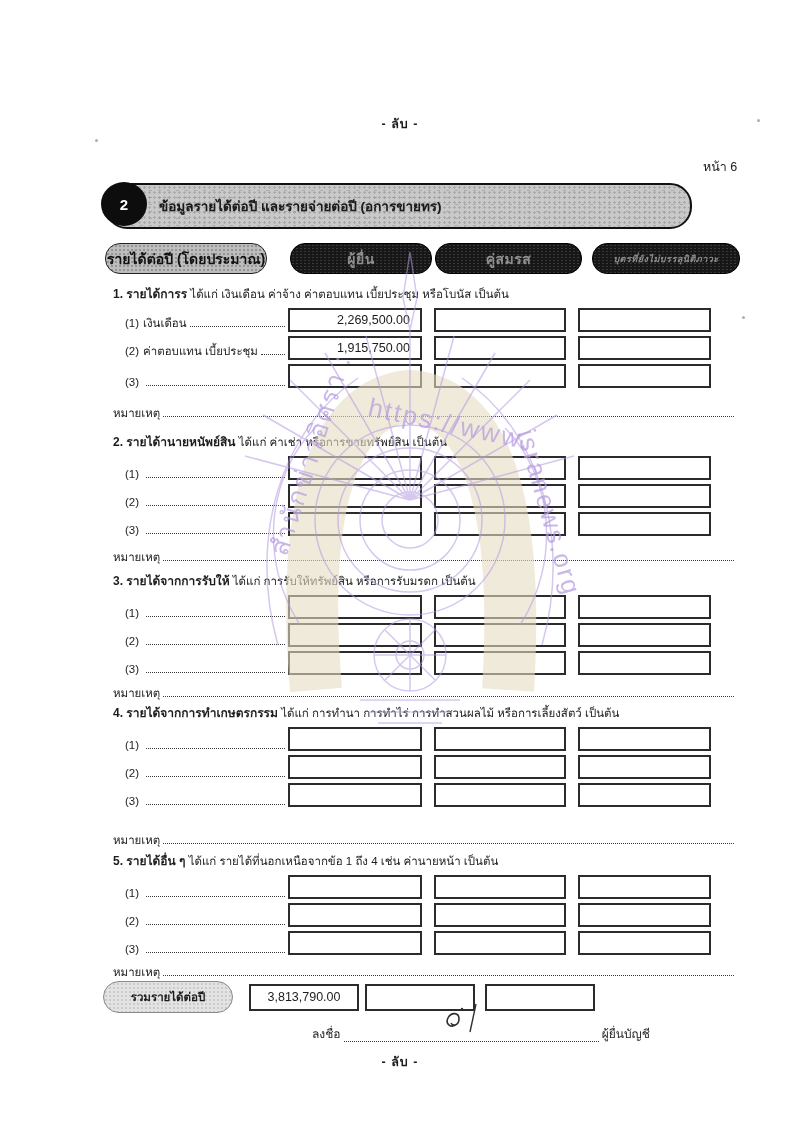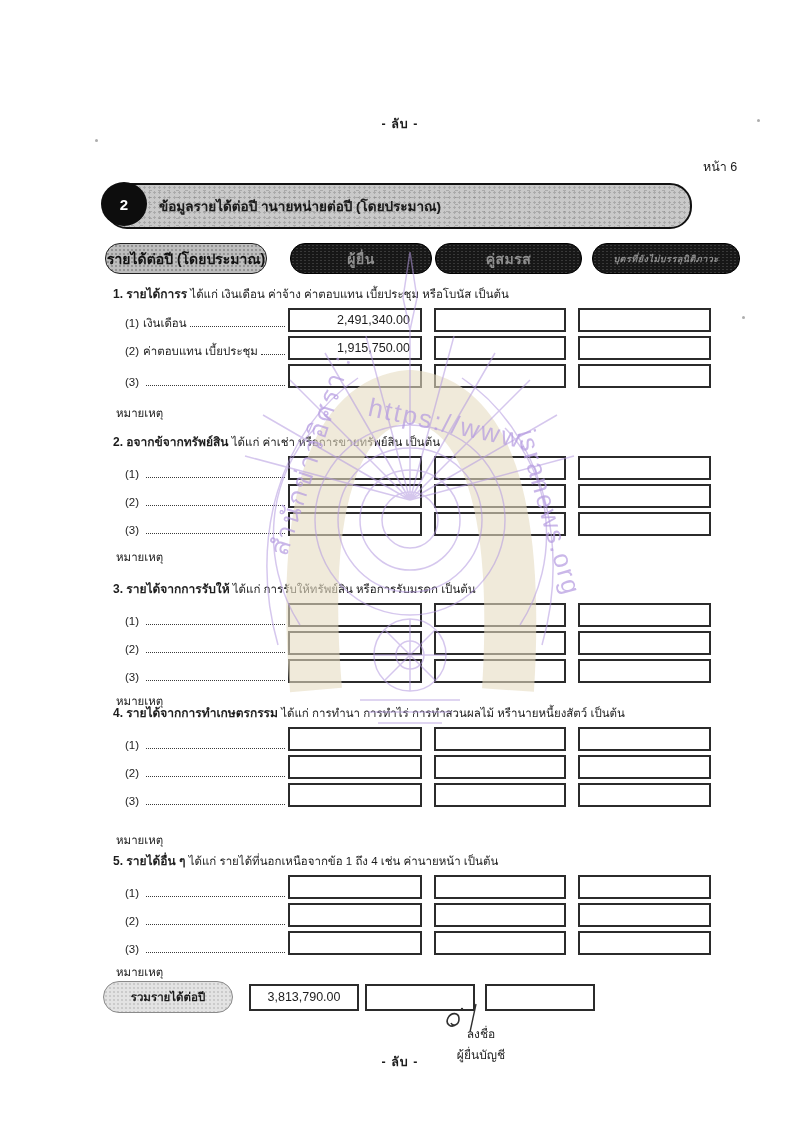--- a/index.html
+++ b/index.html
@@ -43,64 +43,64 @@
   .shead b{font-size:12px;}
   .frow{display:flex;align-items:flex-end;height:24px;margin-bottom:4px;}
   .labelzone{width:183px;display:flex;align-items:baseline;font-size:11.5px;padding-left:20px;box-sizing:border-box;}
   .labelzone .no{margin-right:4px;}
   .leader{flex:1;border-bottom:1.5px dotted #3a3a3a;height:12px;margin:0 3px 1px 3px;}
   .cell{height:24px;border:2px solid #2b2b2b;background:transparent;box-sizing:border-box;
         display:flex;align-items:center;justify-content:flex-end;font-size:12.5px;padding-right:10px;}
   .c1{width:134px;margin-right:12px;}
   .c2{width:132px;margin-right:12px;}
   .c3{width:133px;}
-  .noteline{display:flex;align-items:baseline;font-size:11.5px;margin-left:8px;flex-direction:column;}
+  .noteline{display:flex;align-items:baseline;font-size:11.5px;margin-left:8px;}
   .noteline .leader{height:12px;}
   
   .total-pill{
     width:128px;height:30px;border:1px solid #8a8a8a;border-radius:16px;
     background-color:#e3e3e3;background-image:radial-gradient(#9b9b9b55 1px,transparent 1.2px);background-size:4px 4px;
     display:flex;align-items:center;justify-content:center;font-size:11.5px;font-weight:bold;color:#1a1a1a;
   }
   .tcell{height:27px;border:2px solid #2b2b2b;box-sizing:border-box;display:flex;align-items:center;justify-content:center;font-size:12.5px;}
   
-  .sigline{display:flex;align-items:center;font-size:12px;flex-direction:column;}
+  .sigline{display:flex;align-items:flex-end;font-size:12px;}
   .sigline .leader{height:12px;}
   
   .wm{pointer-events:none;}
   .wm-text{position:absolute;color:#b49ae0;opacity:.7;font-size:26px;letter-spacing:2px;white-space:nowrap;}
   .wm-agency{position:absolute;color:#ddd0ab;opacity:.85;font-size:26px;font-weight:bold;letter-spacing:7px;white-space:nowrap;}
   .speck{position:absolute;width:3px;height:3px;background:#777;border-radius:50%;opacity:.6;}
 </style>
 </head>
 <body>
 
 <div class="abs conf" style="top:114px;left:0;">- ลับ -</div>
 
 <div class="abs pageno" style="top:157px;left:703px;">หน้า 6</div>
 
 <div class="abs hbar">
   <div class="hnum">2</div>
-  <div class="htitle">ข้อมูลรายได้ต่อปี านายหน่ายต่อปี (โดยประมาณ)</div>
+  <div class="htitle">ข้อมูลรายได้ต่อปี และรายจ่ายต่อปี (อการขายทร)</div>
 </div>
 
 <div class="abs pill pill-light" style="left:105px;top:243px;width:160px;">รายได้ต่อปี (โดยประมาณ)</div>
 <div class="abs pill pill-dark" style="left:290px;top:243px;width:140px;">ผู้ยื่น</div>
 <div class="abs pill pill-dark" style="left:435px;top:243px;width:145px;">คู่สมรส</div>
 <div class="abs pill pill-dark" style="left:592px;top:243px;width:146px;font-size:9px;font-style:italic;">บุตรที่ยังไม่บรรลุนิติภาวะ</div>
 
 <div class="abs section" style="top:284px;">
   <div class="shead"><b>1.</b> <b>รายได้การร</b> <span>ได้แก่ เงินเดือน ค่าจ้าง ค่าตอบแทน เบี้ยประชุม หรือโบนัส เป็นต้น</span></div>
   <div class="frow">
     <div class="labelzone">
         <span class="no">(1)</span>
         <span>เงินเดือน</span>
         <span class="leader"></span>
       </div>
-    <div class="cell c1">2,491,340.00</div>
+    <div class="cell c1">2,269,500.00</div>
     <div class="cell c2"></div>
     <div class="cell c3"></div>
   </div>
   <div class="frow">
     <div class="labelzone">
         <span class="no">(2)</span>
         <span>ค่าตอบแทน เบี้ยประชุม</span>
         <span class="leader"></span>
       </div>
     <div class="cell c1">1,915,750.00</div>
@@ -116,21 +116,21 @@
     <div class="cell c2"></div>
     <div class="cell c3"></div>
   </div>
   <div class="noteline" style="margin-top:16px;">
       <span>หมายเหตุ</span>
       <span class="leader"></span>
     </div>
 </div>
 
 <div class="abs section" style="top:432px;">
-  <div class="shead"><b>2.</b> <b>อจากข้จากทรัพย์สิน</b> <span>ได้แก่ ค่าเช่า หรือการขายทรัพย์สิน เป็นต้น</span></div>
+  <div class="shead"><b>2.</b> <b>รายได้านายหนัพย์สิน</b> <span>ได้แก่ ค่าเช่า หรือการขายทรัพย์สิน เป็นต้น</span></div>
   <div class="frow">
     <div class="labelzone">
         <span class="no">(1)</span>
         <span class="leader"></span>
       </div>
     <div class="cell c1"></div>
     <div class="cell c2"></div>
     <div class="cell c3"></div>
   </div>
   <div class="frow">
@@ -150,21 +150,21 @@
     <div class="cell c1"></div>
     <div class="cell c2"></div>
     <div class="cell c3"></div>
   </div>
   <div class="noteline" style="margin-top:12px;">
       <span>หมายเหตุ</span>
       <span class="leader"></span>
     </div>
 </div>
 
-<div class="abs section" style="top:571px;margin-top:8px;">
+<div class="abs section" style="top:571px;">
   <div class="shead"><b>3.</b> <b>รายได้จากการรับให้</b> <span>ได้แก่ การรับให้ทรัพย์สิน หรือการรับมรดก เป็นต้น</span></div>
   <div class="frow">
     <div class="labelzone">
         <span class="no">(1)</span>
         <span class="leader"></span>
       </div>
     <div class="cell c1"></div>
     <div class="cell c2"></div>
     <div class="cell c3"></div>
   </div>
@@ -186,21 +186,21 @@
     <div class="cell c2"></div>
     <div class="cell c3"></div>
   </div>
   <div class="noteline" style="margin-top:9px;">
       <span>หมายเหตุ</span>
       <span class="leader"></span>
     </div>
 </div>
 
 <div class="abs section" style="top:703px;">
-  <div class="shead"><b>4.</b> <b>รายได้จากการทำเกษตรกรรม</b> <span>ได้แก่ การทำนา การทำไร่ การทำสวนผลไม้ หรืานายหนี้ยงสัตว์ เป็นต้น</span></div>
+  <div class="shead"><b>4.</b> <b>รายได้จากการทำเกษตรกรรม</b> <span>ได้แก่ การทำนา การทำไร่ การทำสวนผลไม้ หรือการเลี้ยงสัตว์ เป็นต้น</span></div>
   <div class="frow">
     <div class="labelzone">
         <span class="no">(1)</span>
         <span class="leader"></span>
       </div>
     <div class="cell c1"></div>
     <div class="cell c2"></div>
     <div class="cell c3"></div>
   </div>
   <div class="frow">

